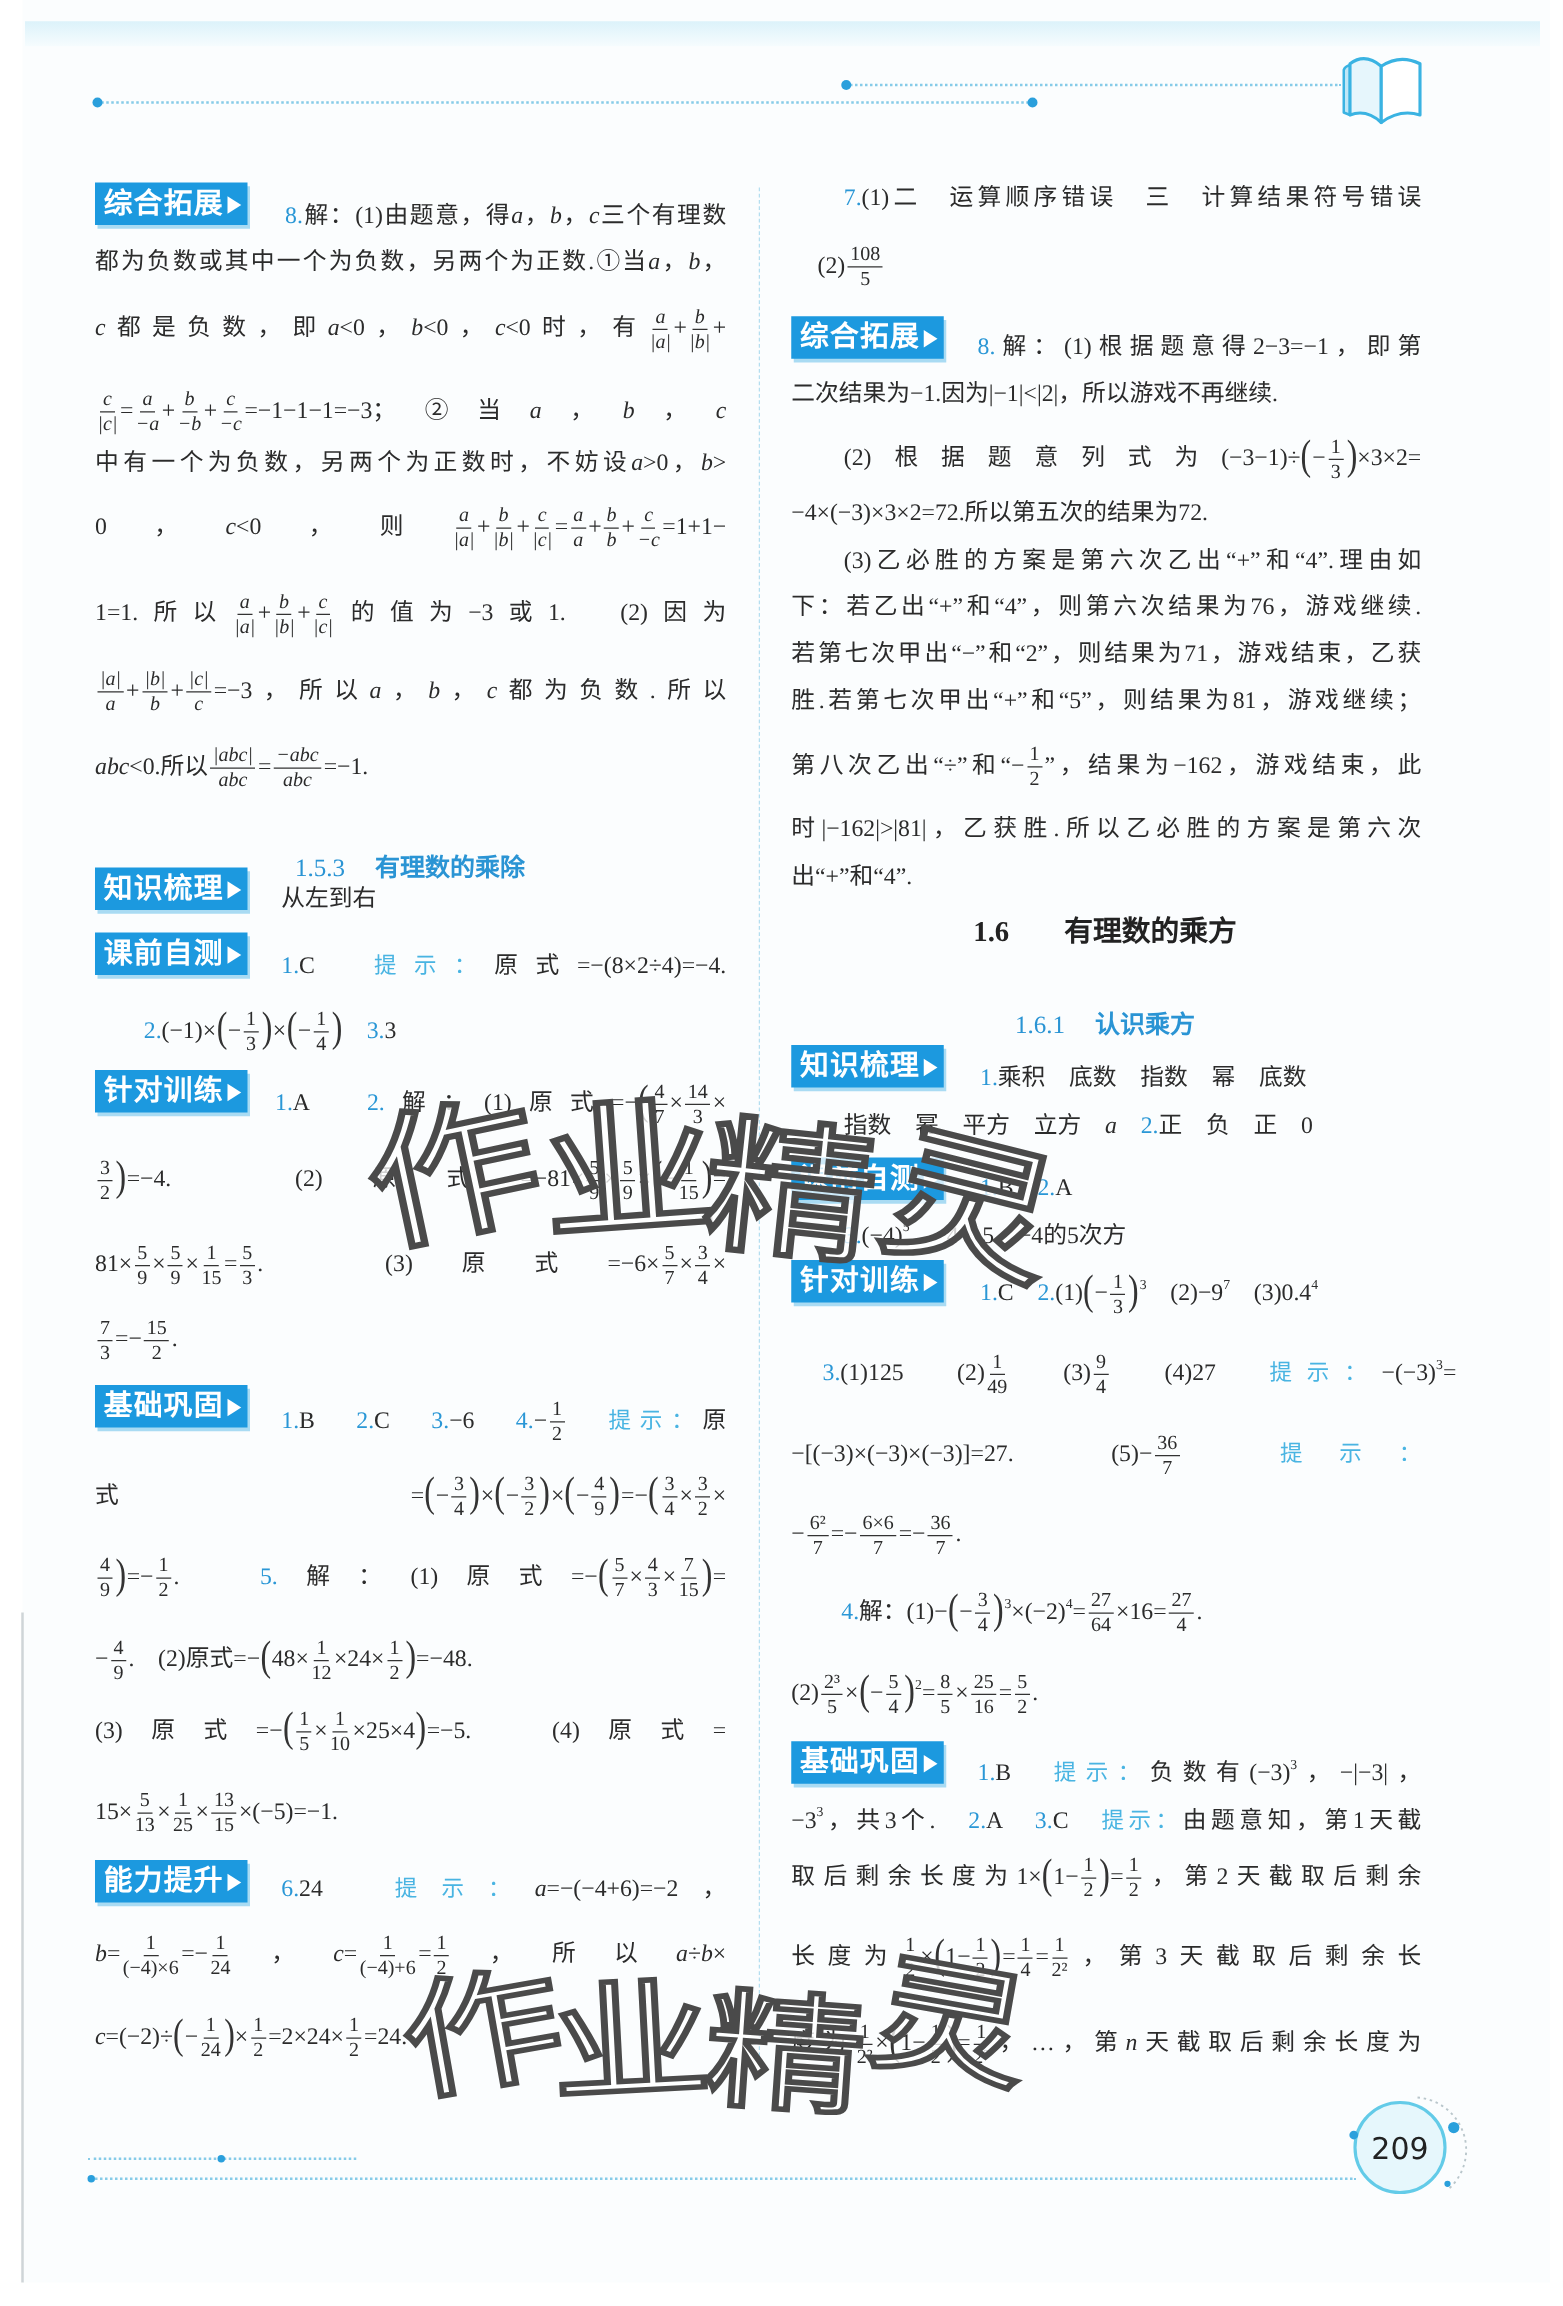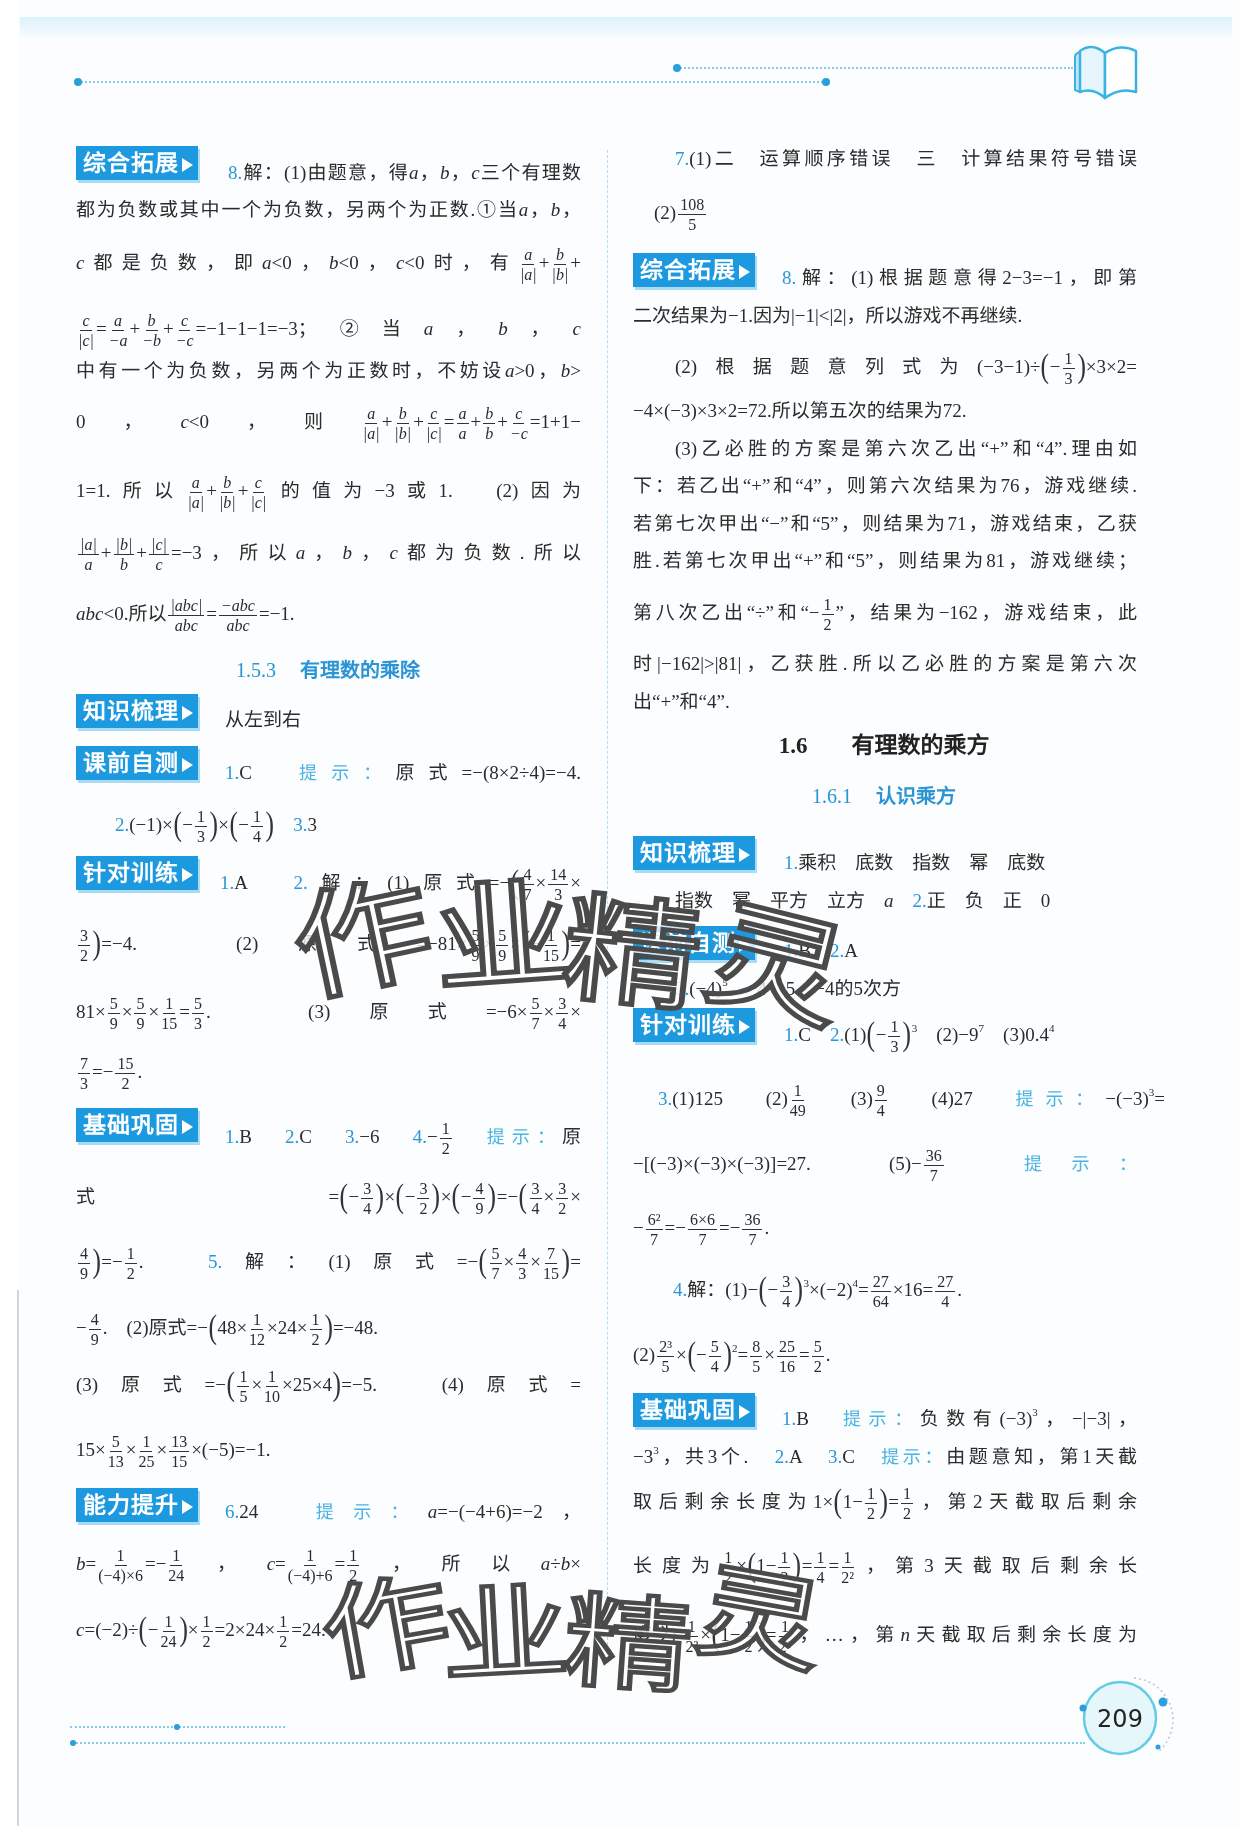--- a/index.html
+++ b/index.html
@@ -24,21 +24,21 @@
   .badge {
     position:absolute; width:122px; height:34px; box-sizing:border-box; padding-left:7px;
     background:#1c99df; color:#fff; font-family:"DejaVu Sans",sans-serif; font-weight:bold;
     font-size:23px; line-height:34px; letter-spacing:1px; white-space:nowrap;
     box-shadow:2px 3px 0 #a9dbf3;
   }
   .badge .tri { display:inline-block; width:0; height:0; border-left:11px solid #fff;
     border-top:7px solid transparent; border-bottom:7px solid transparent; margin-left:3px; vertical-align:-1px; }
 
   .sec-head { position:absolute; transform:translate(-50%,-50%); white-space:nowrap;
-    font-family:"DejaVu Sans",sans-serif; font-weight:bold; color:#2a94d4; font-size:20px; }
+    font-family:"DejaVu Sans",sans-serif; font-weight:bold; color:#2a94d4; font-size:20px;margin-top:24px; }
   .sec-head .sn { font-family:"Liberation Serif",serif; font-weight:normal; margin-right:24px; }
   .chap-head { position:absolute; transform:translate(-50%,-50%); white-space:nowrap;
     font-family:"Liberation Serif","DejaVu Serif",serif; font-weight:bold; color:#222; font-size:23px; }
   .chap-head .sn { margin-right:44px; }
 
   .line { position:absolute; height:60px; line-height:60px; font-size:19px; white-space:nowrap; }
   .line.j { white-space:normal; text-align:justify; text-align-last:justify; overflow:hidden; }
   .num { color:#2a97d6; }
   .hint { color:#49b4e2; font-family:"DejaVu Sans",sans-serif; font-size:18px; }
   .var { font-style:italic; }
@@ -313,21 +313,21 @@
     </span></div>
 <div class="line j" style="left:782px;top:248px;width:355px;"><span class="num">8.</span><span class="txt">解：(1)根据题意得2−3=−1，即第</span></div>
 <div class="line" style="left:633px;top:286px;"><span class="txt">二次结果为−1.因为|−1|&lt;|2|，所以游戏不再继续.</span></div>
 <div class="line j" style="left:675px;top:337px;width:462px;"><span class="txt">(2)根据题意列式为(−3−1)÷</span><span class="big">(</span><span class="txt">−</span><span class="frac">
       <span class="fn">1</span>
       <span class="fd">3</span>
     </span><span class="big">)</span><span class="txt">×3×2=</span></div>
 <div class="line" style="left:633px;top:381px;"><span class="txt">−4×(−3)×3×2=72.所以第五次的结果为72.</span></div>
 <div class="line j" style="left:675px;top:419px;width:462px;"><span class="txt">(3)乙必胜的方案是第六次乙出“+”和“4”.理由如</span></div>
 <div class="line j" style="left:633px;top:456px;width:504px;"><span class="txt">下：若乙出“+”和“4”，则第六次结果为76，游戏继续.</span></div>
-<div class="line j" style="left:633px;top:494px;width:504px;"><span class="txt">若第七次甲出“−”和“5”，则结果为71，游戏结束，乙获</span></div>
+<div class="line j" style="left:633px;top:494px;width:504px;"><span class="txt">若第七次甲出“−”和“2”，则结果为71，游戏结束，乙获</span></div>
 <div class="line j" style="left:633px;top:531px;width:504px;"><span class="txt">胜.若第七次甲出“+”和“5”，则结果为81，游戏继续；</span></div>
 <div class="line j" style="left:633px;top:583px;width:504px;"><span class="txt">第八次乙出“÷”和“−</span><span class="frac">
       <span class="fn">1</span>
       <span class="fd">2</span>
     </span><span class="txt">”，结果为−162，游戏结束，此</span></div>
 <div class="line j" style="left:633px;top:634px;width:504px;"><span class="txt">时|−162|&gt;|81|，乙获胜.所以乙必胜的方案是第六次</span></div>
 <div class="line" style="left:633px;top:672px;"><span class="txt">出“+”和“4”.</span></div>
 <div class="line" style="left:784px;top:833px;"><span class="num">1.</span><span class="txt">乘积　底数　指数　幂　底数</span></div>
 <div class="line" style="left:675px;top:871px;"><span class="txt">指数　幂　平方　立方　</span><span class="var">a</span><span class="txt">　</span><span class="num">2.</span><span class="txt">正　负　正　0</span></div>
 <div class="line" style="left:784px;top:921px;"><span class="num">1.</span><span class="txt">B　</span><span class="num">2.</span><span class="txt">A</span></div>

